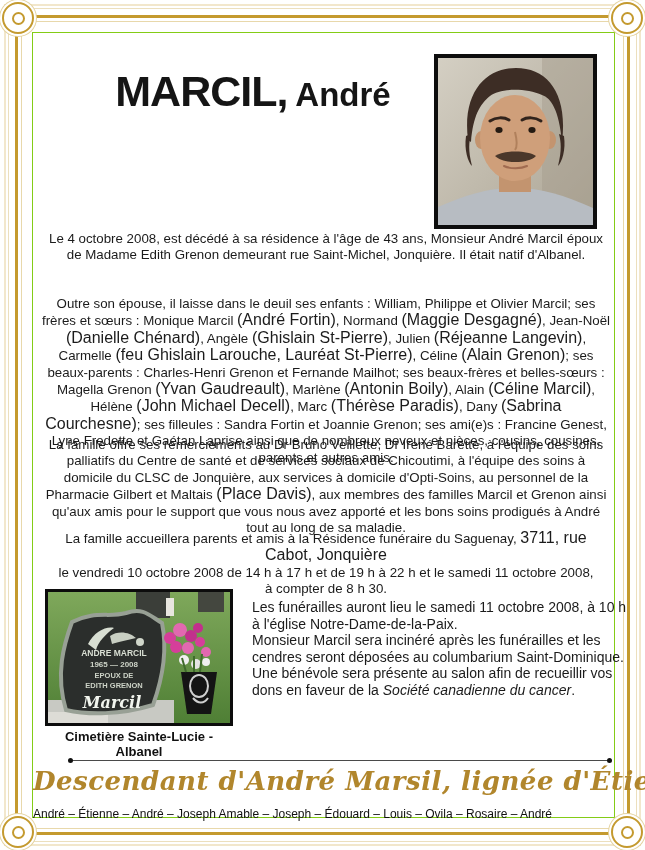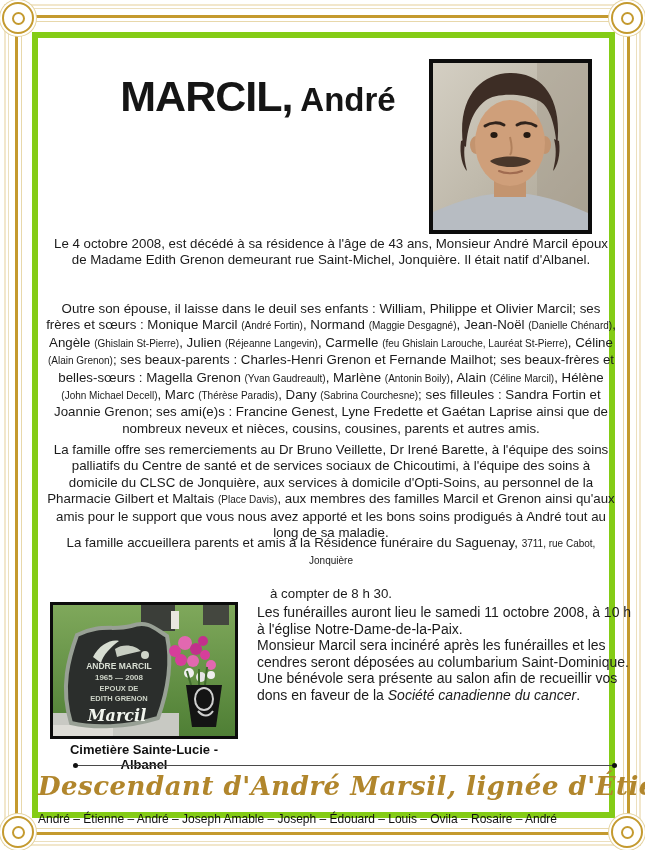--- a/index.html
+++ b/index.html
@@ -17,38 +17,38 @@
     background:#ffffff;border:2px solid #c49a2f;box-shadow:0 0 0 2px #ffffff,0 0 0 3px #e4d3a0;
     display:flex;align-items:center;justify-content:center;z-index:5;
   }
   .corner .dot{width:9px;height:9px;border-radius:50%;border:2px solid #c49a2f;background:#fff;}
   .corner.tl{left:2px;top:2px;} .corner.tr{right:2px;top:2px;}
   .corner.bl{left:2px;bottom:2px;} .corner.br{right:2px;bottom:2px;}
 
   
   .content{
     position:absolute;left:32px;top:32px;width:583px;height:786px;
-    background:#ffffff;border:6px solid #84cc16;box-sizing:border-box;
+    background:#ffffff;border:1px solid #84cc16;box-sizing:border-box;
   }
   .abs{position:absolute;}
 
   .title-block{left:0;top:34px;width:440px;text-align:center;white-space:nowrap;}
   .title-surname{font-size:43px;font-weight:700;color:#151515;letter-spacing:-1px;}
   .title-given{font-size:33px;font-weight:700;color:#151515;}
   .dates{left:0;top:118px;width:440px;text-align:center;font-size:20px;font-weight:700;color:#333;}
 
   .photo-frame{right:17px;top:21px;width:155px;height:167px;border:4px solid #0d0d0d;background:#c6c0b4;}
   .photo-frame svg{display:block;}
 
   .para{left:8px;width:570px;font-size:13.3px;line-height:16.4px;color:#1b1b1b;text-align:center;}
   .p1{top:198px;} .p2{top:263px;} .p3{top:404px;} .p4{top:497px;}
-  .seg-small{font-size:10px;}
+  .seg-small{font-size:16px;}
   .seg-italic{font-style:italic;}
 
-  .grave-fig{left:12px;top:556px;width:188px;text-align:center;margin-top:8px;}
+  .grave-fig{left:12px;top:556px;width:188px;text-align:center;}
   .grave-frame{width:182px;height:131px;border:3px solid #0c0c0c;background:#5d8f3f;}
   .grave-caption{margin-top:3px;font-size:13px;font-weight:700;color:#111;text-align:center;}
 
   .funeral{left:219px;top:566px;width:380px;font-size:14px;line-height:16.6px;color:#1b1b1b;}
 
   .separator{left:36px;top:727px;width:542px;border-top:1px solid #4a4a4a;height:0;}
   .separator .enddot{position:absolute;top:-3px;width:5px;height:5px;border-radius:50%;background:#111;}
   .separator .enddot.left{left:-1px;} .separator .enddot.right{right:-1px;}
 
   .script-line{
@@ -111,21 +111,21 @@
       <ellipse cx="94" cy="72" rx="3.6" ry="3" fill="#241a12"></ellipse>
       <path d="M77,74 C79,82 80,88 77,92" stroke="#b0805c" stroke-width="2" fill="none"></path>
       <path d="M57,98 C65,92 90,92 98,98 C90,106 65,106 57,98 Z" fill="#4a372a"></path>
       <path d="M66,108 C72,111 83,111 89,108" stroke="#a06b50" stroke-width="2" fill="none" stroke-linecap="round"></path>
     </svg>
   </div>
 
   <div class="abs para p1"><span>Le 4 octobre 2008, est décédé à sa résidence à l'âge de 43 ans, Monsieur André Marcil époux de Madame Edith Grenon demeurant rue Saint-Michel, Jonquière.  Il était natif d'Albanel.</span><br></div>
   <div class="abs para p2"><span>Outre son épouse, il laisse dans le deuil ses enfants : William, Philippe et Olivier Marcil; ses frères et sœurs : Monique Marcil </span><span class="seg-small">(André Fortin)</span><span>, Normand </span><span class="seg-small">(Maggie Desgagné)</span><span>, Jean-Noël </span><span class="seg-small">(Danielle Chénard)</span><span>, Angèle </span><span class="seg-small">(Ghislain St-Pierre)</span><span>, Julien </span><span class="seg-small">(Réjeanne Langevin)</span><span>, Carmelle </span><span class="seg-small">(feu Ghislain Larouche, Lauréat St-Pierre)</span><span>, Céline </span><span class="seg-small">(Alain Grenon)</span><span>; ses beaux-parents : Charles-Henri Grenon et Fernande Mailhot; ses beaux-frères et belles-sœurs : Magella Grenon </span><span class="seg-small">(Yvan Gaudreault)</span><span>, Marlène </span><span class="seg-small">(Antonin Boily)</span><span>, Alain </span><span class="seg-small">(Céline Marcil)</span><span>, Hélène </span><span class="seg-small">(John Michael Decell)</span><span>, Marc </span><span class="seg-small">(Thérèse Paradis)</span><span>, Dany </span><span class="seg-small">(Sabrina Courchesne)</span><span>; ses filleules : Sandra Fortin et Joannie Grenon; ses ami(e)s : Francine Genest, Lyne Fredette et Gaétan Laprise ainsi que de nombreux neveux et nièces, cousins, cousines, parents et autres amis.</span></div>
   <div class="abs para p3"><span>La famille offre ses remerciements au Dr Bruno Veillette, Dr Irené Barette, à l'équipe des soins palliatifs du Centre de santé et de services sociaux de Chicoutimi, à l'équipe des soins à domicile du CLSC de Jonquière, aux services à domicile d'Opti-Soins, au personnel de la Pharmacie Gilbert et Maltais </span><span class="seg-small">(Place Davis)</span><span>, aux membres des familles Marcil et Grenon ainsi qu'aux amis pour le support que vous nous avez apporté et les bons soins prodigués à André tout au long de sa maladie.</span></div>
-  <div class="abs para p4"><span>La famille accueillera parents et amis à la Résidence funéraire du Saguenay, </span><span class="seg-small">3711, rue Cabot, Jonquière</span><br><br><span>à compter de 8 h 30.</span></div>
+  <div class="abs para p4"><span>La famille accueillera parents et amis à la Résidence funéraire du Saguenay, </span><span class="seg-small">3711, rue Cabot, Jonquière</span><br><span>le vendredi 10 octobre 2008 de 14 h à 17 h et de 19 h à 22 h et le samedi 11 octobre 2008,</span><br><span>à compter de 8 h 30.</span></div>
 
   <div class="abs grave-fig">
     <div class="grave-frame">
       <svg width="182" height="131" viewBox="0 0 182 131">
         <defs>
           <linearGradient id="grass" x1="0" y1="0" x2="0" y2="1">
             <stop offset="0" stop-color="#7fa85b"></stop>
               <stop offset="1" stop-color="#4f7f35"></stop>
           </linearGradient>
         </defs>

